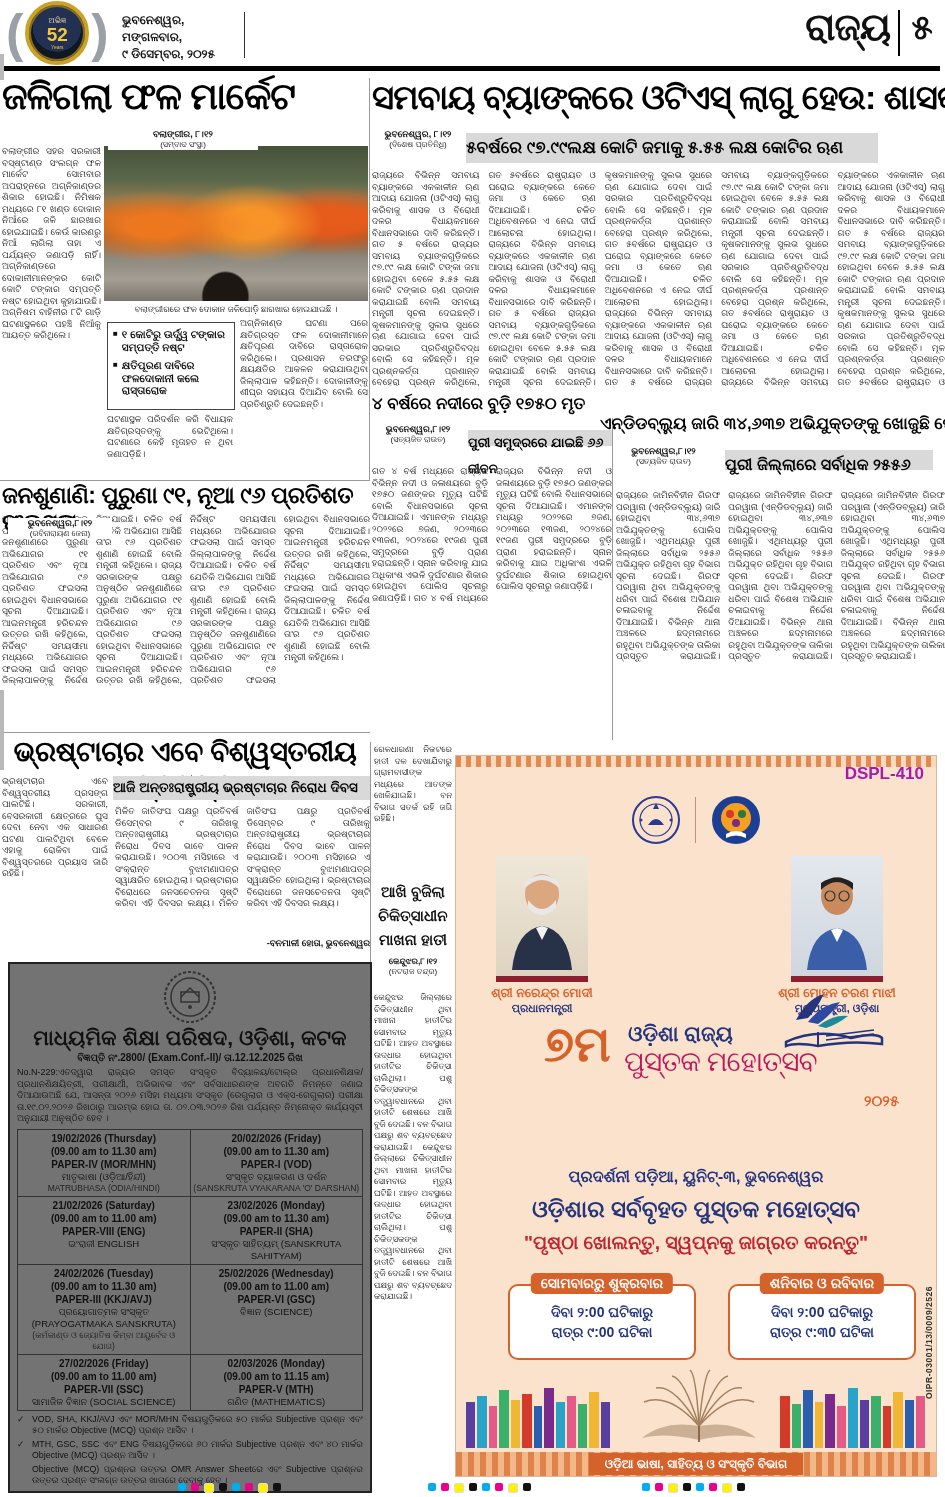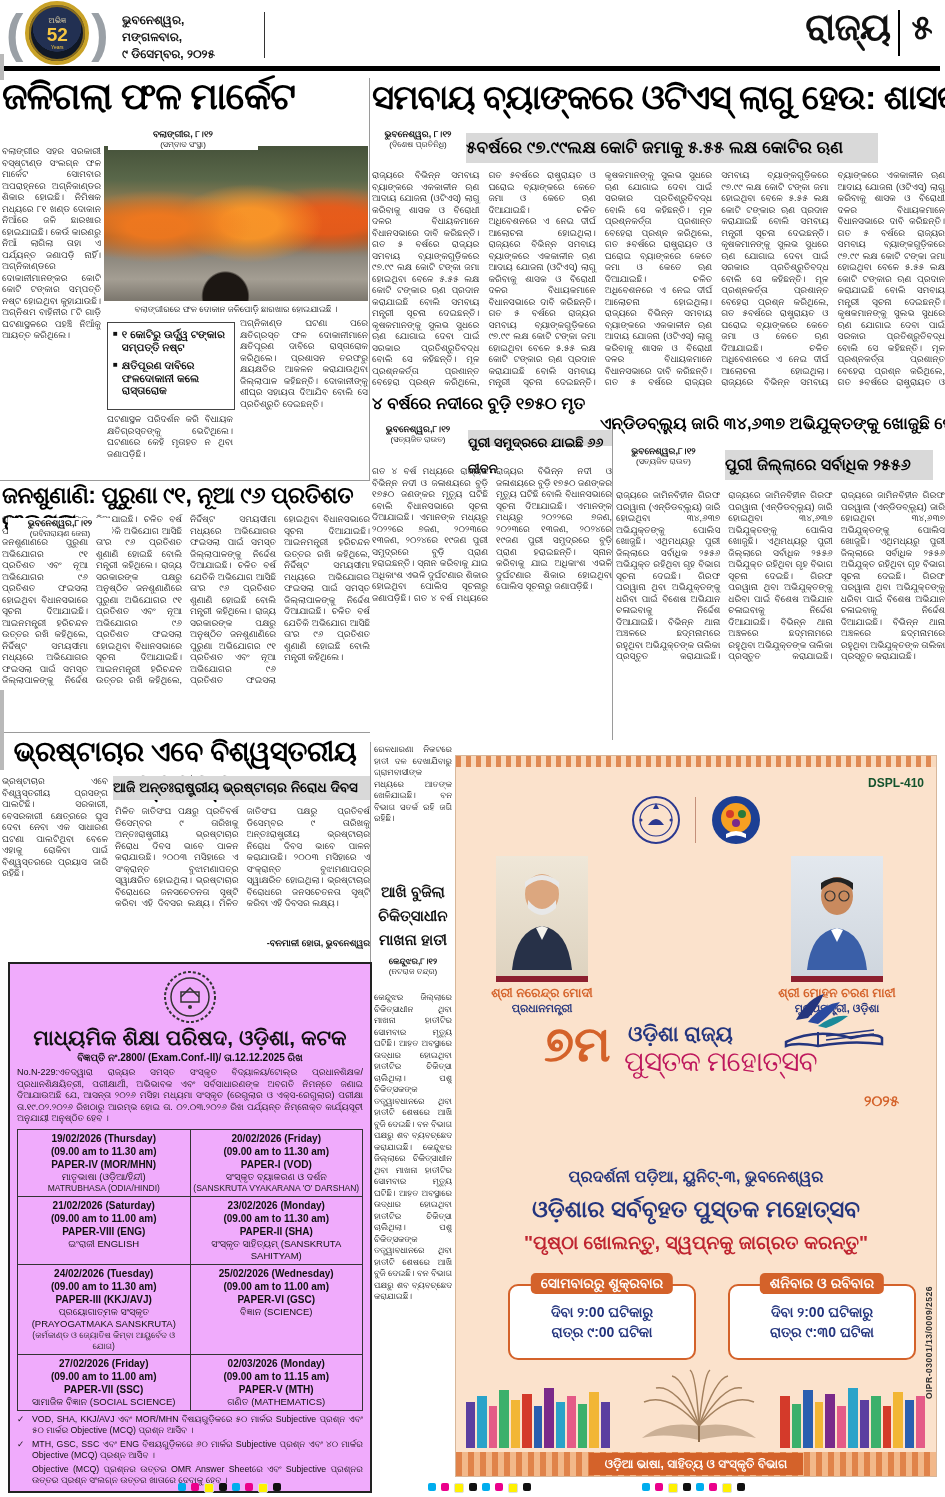--- a/index.html
+++ b/index.html
@@ -13,21 +13,21 @@
   .logo-wrap{left:6px;top:2px;width:110px;height:62px;display:flex;align-items:center;}
   .paren{font-size:52px;color:#9aa0a6;font-weight:700;line-height:60px;}
   .logo-circle{width:56px;height:56px;border-radius:50%;margin:0 2px;
       background:radial-gradient(circle at 50% 40%,#223052 55%,#101826 56%);
       border:4px solid #c9a227;box-shadow:0 0 0 2px #8a6d1d inset;
       display:flex;flex-direction:column;align-items:center;justify-content:center;}
   .logo-top{font-size:8px;color:#f2e2b0;line-height:9px;}
   .logo-num{font-size:19px;color:#f5c542;font-weight:800;line-height:19px;}
   .logo-sub{font-size:5px;color:#f5c542;line-height:7px;}
   .dateline{left:122px;top:12px;width:118px;font-size:12px;font-weight:600;line-height:17px;
-      border-right:1.5px solid #333;padding-right:24px;height:46px;}
+      border-right:1.5px solid #333;padding-right:4px;height:46px;}
   .section-title{left:770px;top:6px;width:120px;font-size:38px;font-weight:800;text-align:right;letter-spacing:-1px;}
   .mast-vbar{left:898px;top:10px;width:2px;height:46px;background:#000;}
   .page-no{left:902px;top:8px;width:40px;font-size:34px;font-weight:800;text-align:center;}
   
   .headline{font-weight:800;letter-spacing:-1px;color:#000;}
   .h-fire{left:2px;top:74px;width:366px;font-size:37px;line-height:46px;}
   .h-coop{left:372px;top:74px;width:573px;font-size:34px;line-height:46px;white-space:nowrap;}
   
   .byline{text-align:center;background:#fff;position:absolute;z-index:3;}
   .byline .l1{font-size:9px;font-weight:700;line-height:11px;}
@@ -47,40 +47,40 @@
        radial-gradient(ellipse at 20% 52%,rgba(240,120,30,.95) 0 10%,rgba(0,0,0,0) 32%),
        radial-gradient(ellipse at 55% 50%,rgba(250,150,40,.95) 0 14%,rgba(0,0,0,0) 36%),
        radial-gradient(ellipse at 85% 48%,rgba(235,90,25,.9) 0 12%,rgba(0,0,0,0) 30%),
        linear-gradient(180deg,#46523a 0%,#5a684a 22%,#8a7a52 34%,#c06a28 46%,#8a5a30 58%,#8d887e 72%,#a49e93 86%,#7b766d 100%);}
   .fire-caption{left:104px;top:304px;width:264px;font-size:8.5px;text-align:center;line-height:11px;}
   .bullet-box{left:107px;top:322px;width:128px;height:88px;border:1.5px solid #444;padding:5px 5px;box-sizing:border-box;}
   .bullet-line{display:flex;gap:4px;font-size:10.5px;font-weight:700;line-height:12.5px;margin-bottom:6px;}
   .sq{font-size:8px;line-height:12px;}
   
   .exam-box{left:8px;top:962px;width:364px;height:531px;border:2px solid #222;box-sizing:border-box;
-      padding:4px 7px;background:#f0abfc;}
+      padding:4px 7px;background:#737373;}
   .exam-seal{display:flex;justify-content:center;margin-top:2px;}
   .exam-org{font-size:21px;font-weight:800;text-align:center;line-height:24px;margin-top:2px;}
   .exam-l1{font-size:10.5px;font-weight:700;text-align:center;line-height:13px;margin-top:3px;}
   .exam-l2{font-size:10px;font-weight:700;text-align:center;line-height:12px;margin-top:2px;}
   .exam-para{font-size:9px;line-height:11.5px;text-align:justify;margin-top:3px;}
   .exam-table{width:100%;border-collapse:collapse;margin-top:4px;}
   .exam-table td{border:1.5px solid #333;text-align:center;padding:2px 2px;vertical-align:top;width:50%;}
   .tl1{font-size:10px;font-weight:700;line-height:13px;}
   .tl2{font-size:10px;font-weight:700;line-height:13px;}
   .tl3{font-size:10px;font-weight:700;line-height:13px;}
   .tl4{font-size:9.5px;line-height:12px;}
   .tl5{font-size:8.5px;line-height:11px;color:#222;}
   .note-row{display:flex;gap:5px;font-size:8.8px;line-height:11px;margin-top:3px;text-align:justify;}
   .note-check{font-weight:700;width:10px;flex:none;}
   
   .ad{left:455px;top:755px;width:482px;height:722px;background:#fbe2cc;border:1px solid #d8b79a;box-sizing:border-box;overflow:hidden;}
   .ad-topband{position:absolute;left:0;top:0;width:100%;height:11px;
       background:repeating-linear-gradient(90deg,#e08a54 0 5px,#f9d9bd 5px 10px);}
-  .ad-code{position:absolute;right:12px;top:20px;font-size:12px;font-weight:800;color:#14532d;}
+  .ad-code{position:absolute;right:12px;top:8px;font-size:17px;font-weight:800;color:#a21caf;}
   .ad-emblems{position:absolute;left:0;top:38px;width:100%;display:flex;justify-content:center;align-items:center;gap:14px;}
   .emb-divider{width:1px;height:46px;background:#c4907a;}
   .portrait{position:absolute;width:92px;height:120px;border-bottom:6px solid #8c1f2f;}
   .p-modi{left:40px;top:100px;background:linear-gradient(180deg,#efe7d8,#ded3c0);}
   .p-majhi{left:335px;top:100px;background:linear-gradient(180deg,#e3e8ee,#cfd6de);}
   .ad-name{position:absolute;text-align:center;}
   .ad-name .nm{font-size:12.5px;font-weight:800;color:#d4622a;line-height:15px;}
   .ad-name .ttl{font-size:11px;font-weight:700;color:#24357e;line-height:14px;}
   .ed-num{position:absolute;left:88px;top:258px;font-size:49px;font-weight:800;color:#d4622a;line-height:60px;}
   .ed-state{position:absolute;left:172px;top:266px;font-size:21px;font-weight:800;color:#24357e;}
@@ -169,21 +169,21 @@
 </div>
 <div class="graybox" style="left:468px;top:430px;width:144px;height:16px;font-size:13px;line-height:26px;">ପୁରୀ ସମୁଦ୍ରରେ ଯାଇଛି ୬୬ ଜୀବନ</div>
 <div class="abs body-text cols2" style="left:372px;top:466px;width:240px;height:266px;">ଗତ ୪ ବର୍ଷ ମଧ୍ୟରେ ରାଜ୍ୟର ବିଭିନ୍ନ ନଦୀ ଓ ଜଳାଶୟରେ ବୁଡ଼ି ୧୭୫୦ ଜଣଙ୍କର ମୃତ୍ୟୁ ଘଟିଛି ବୋଲି ବିଧାନସଭାରେ ସୂଚନା ଦିଆଯାଇଛି। ଏମାନଙ୍କ ମଧ୍ୟରୁ ୨୦୨୨ରେ ୭ଜଣ, ୨୦୨୩ରେ ୧୩ଜଣ, ୨୦୨୪ରେ ୧୯ଜଣ ପୁରୀ ସମୁଦ୍ରରେ ବୁଡ଼ି ପ୍ରାଣ ହରାଇଛନ୍ତି। ସ୍ନାନ କରିବାକୁ ଯାଇ ଅଧିକାଂଶ ଏଭଳି ଦୁର୍ଘଟଣାର ଶିକାର ହୋଇଥିବା ପୋଲିସ ସୂଚନାରୁ ଜଣାପଡ଼ିଛି। ଗତ ୪ ବର୍ଷ ମଧ୍ୟରେ ରାଜ୍ୟର ବିଭିନ୍ନ ନଦୀ ଓ ଜଳାଶୟରେ ବୁଡ଼ି ୧୭୫୦ ଜଣଙ୍କର ମୃତ୍ୟୁ ଘଟିଛି ବୋଲି ବିଧାନସଭାରେ ସୂଚନା ଦିଆଯାଇଛି। ଏମାନଙ୍କ ମଧ୍ୟରୁ ୨୦୨୨ରେ ୭ଜଣ, ୨୦୨୩ରେ ୧୩ଜଣ, ୨୦୨୪ରେ ୧୯ଜଣ ପୁରୀ ସମୁଦ୍ରରେ ବୁଡ଼ି ପ୍ରାଣ ହରାଇଛନ୍ତି। ସ୍ନାନ କରିବାକୁ ଯାଇ ଅଧିକାଂଶ ଏଭଳି ଦୁର୍ଘଟଣାର ଶିକାର ହୋଇଥିବା ପୋଲିସ ସୂଚନାରୁ ଜଣାପଡ଼ିଛି।</div>
 <div class="vrule" style="left:612px;top:418px;height:322px;"></div>
 
 <div class="abs headline" style="left:600px;top:414px;width:345px;font-size:16.5px;letter-spacing:0;white-space:nowrap;">ଏନ୍‌ଡିଡବ୍ଲ୍ୟୁ ଜାରି ୩୪,୬୩୭ ଅଭିଯୁକ୍ତଙ୍କୁ ଖୋଜୁଛି ପୋଲିସ</div>
 <div class="byline" style="left:616px;top:446px;width:95px;">
   <div class="l1">ଭୁବନେଶ୍ୱର,୮।୧୨</div>
   <div class="l2">(ସତ୍ୟଜିତ ରାଉତ)</div>
 </div>
-<div class="graybox" style="left:725px;top:450px;width:208px;height:30px;font-size:16px;line-height:30px;">ପୁରୀ ଜିଲ୍ଲାରେ ସର୍ବାଧିକ ୨୫୫୬</div>
+<div class="graybox" style="left:725px;top:450px;width:208px;height:20px;font-size:16px;line-height:30px;">ପୁରୀ ଜିଲ୍ଲାରେ ସର୍ବାଧିକ ୨୫୫୬</div>
 <div class="abs body-text cols3" style="left:616px;top:490px;width:329px;height:250px;">ରାଜ୍ୟରେ ଜାମିନବିହୀନ ଗିରଫ ପରୱାନା (ଏନ୍‌ଡିଡବ୍ଲ୍ୟୁ) ଜାରି ହୋଇଥିବା ୩୪,୬୩୭ ଅଭିଯୁକ୍ତଙ୍କୁ ପୋଲିସ ଖୋଜୁଛି। ଏଥିମଧ୍ୟରୁ ପୁରୀ ଜିଲ୍ଲାରେ ସର୍ବାଧିକ ୨୫୫୬ ଅଭିଯୁକ୍ତ ରହିଥିବା ଗୃହ ବିଭାଗ ସୂଚନା ଦେଇଛି। ଗିରଫ ପରୱାନା ଥିବା ଅଭିଯୁକ୍ତଙ୍କୁ ଧରିବା ପାଇଁ ବିଶେଷ ଅଭିଯାନ ଚଳାଇବାକୁ ନିର୍ଦ୍ଦେଶ ଦିଆଯାଇଛି। ବିଭିନ୍ନ ଥାନା ଅଞ୍ଚଳରେ ଛଦ୍ମନାମରେ ରହୁଥିବା ଅଭିଯୁକ୍ତଙ୍କ ତାଲିକା ପ୍ରସ୍ତୁତ କରାଯାଇଛି। ରାଜ୍ୟରେ ଜାମିନବିହୀନ ଗିରଫ ପରୱାନା (ଏନ୍‌ଡିଡବ୍ଲ୍ୟୁ) ଜାରି ହୋଇଥିବା ୩୪,୬୩୭ ଅଭିଯୁକ୍ତଙ୍କୁ ପୋଲିସ ଖୋଜୁଛି। ଏଥିମଧ୍ୟରୁ ପୁରୀ ଜିଲ୍ଲାରେ ସର୍ବାଧିକ ୨୫୫୬ ଅଭିଯୁକ୍ତ ରହିଥିବା ଗୃହ ବିଭାଗ ସୂଚନା ଦେଇଛି। ଗିରଫ ପରୱାନା ଥିବା ଅଭିଯୁକ୍ତଙ୍କୁ ଧରିବା ପାଇଁ ବିଶେଷ ଅଭିଯାନ ଚଳାଇବାକୁ ନିର୍ଦ୍ଦେଶ ଦିଆଯାଇଛି। ବିଭିନ୍ନ ଥାନା ଅଞ୍ଚଳରେ ଛଦ୍ମନାମରେ ରହୁଥିବା ଅଭିଯୁକ୍ତଙ୍କ ତାଲିକା ପ୍ରସ୍ତୁତ କରାଯାଇଛି। ରାଜ୍ୟରେ ଜାମିନବିହୀନ ଗିରଫ ପରୱାନା (ଏନ୍‌ଡିଡବ୍ଲ୍ୟୁ) ଜାରି ହୋଇଥିବା ୩୪,୬୩୭ ଅଭିଯୁକ୍ତଙ୍କୁ ପୋଲିସ ଖୋଜୁଛି। ଏଥିମଧ୍ୟରୁ ପୁରୀ ଜିଲ୍ଲାରେ ସର୍ବାଧିକ ୨୫୫୬ ଅଭିଯୁକ୍ତ ରହିଥିବା ଗୃହ ବିଭାଗ ସୂଚନା ଦେଇଛି। ଗିରଫ ପରୱାନା ଥିବା ଅଭିଯୁକ୍ତଙ୍କୁ ଧରିବା ପାଇଁ ବିଶେଷ ଅଭିଯାନ ଚଳାଇବାକୁ ନିର୍ଦ୍ଦେଶ ଦିଆଯାଇଛି। ବିଭିନ୍ନ ଥାନା ଅଞ୍ଚଳରେ ଛଦ୍ମନାମରେ ରହୁଥିବା ଅଭିଯୁକ୍ତଙ୍କ ତାଲିକା ପ୍ରସ୍ତୁତ କରାଯାଇଛି।</div>
 
 <div class="hrule" style="left:0;top:480px;width:370px;"></div>
 <div class="abs headline" style="left:2px;top:482px;width:368px;font-size:23px;letter-spacing:-0.5px;">ଜନଶୁଣାଣି: ପୁରୁଣା ୯୧, ନୂଆ ୯୬ ପ୍ରତିଶତ ଫଇସଲା</div>
 <div class="byline" style="left:8px;top:518px;width:104px;">
   <div class="l1">ଭୁବନେଶ୍ୱର,୮।୧୨</div>
   <div class="l2">(ରବିନାରାୟଣ ଜେନା)</div>
 </div>
 <div class="abs body-text cols4" style="left:2px;top:514px;width:368px;height:214px;">ରାଜ୍ୟ ସରକାରଙ୍କ ପକ୍ଷରୁ ଅନୁଷ୍ଠିତ ଜନଶୁଣାଣିରେ ପୁରୁଣା ଅଭିଯୋଗର ୯୧ ପ୍ରତିଶତ ଏବଂ ନୂଆ ଅଭିଯୋଗର ୯୬ ପ୍ରତିଶତ ଫଇସଲା ହୋଇଥିବା ବିଧାନସଭାରେ ସୂଚନା ଦିଆଯାଇଛି। ଆଇନମନ୍ତ୍ରୀ ହରିଚନ୍ଦନ ଉତ୍ତର ରଖି କହିଥିଲେ, ନିର୍ଦ୍ଦିଷ୍ଟ ସମୟସୀମା ମଧ୍ୟରେ ଅଭିଯୋଗର ଫଇସଲା ପାଇଁ ସମସ୍ତ ଜିଲ୍ଲାପାଳଙ୍କୁ ନିର୍ଦ୍ଦେଶ ଦିଆଯାଇଛି। ଚଳିତ ବର୍ଷ ଯେତିକି ଅଭିଯୋଗ ଆସିଛି ତା'ର ୯୬ ପ୍ରତିଶତ ଶୁଣାଣି ହୋଇଛି ବୋଲି ମନ୍ତ୍ରୀ କହିଥିଲେ। ରାଜ୍ୟ ସରକାରଙ୍କ ପକ୍ଷରୁ ଅନୁଷ୍ଠିତ ଜନଶୁଣାଣିରେ ପୁରୁଣା ଅଭିଯୋଗର ୯୧ ପ୍ରତିଶତ ଏବଂ ନୂଆ ଅଭିଯୋଗର ୯୬ ପ୍ରତିଶତ ଫଇସଲା ହୋଇଥିବା ବିଧାନସଭାରେ ସୂଚନା ଦିଆଯାଇଛି। ଆଇନମନ୍ତ୍ରୀ ହରିଚନ୍ଦନ ଉତ୍ତର ରଖି କହିଥିଲେ, ନିର୍ଦ୍ଦିଷ୍ଟ ସମୟସୀମା ମଧ୍ୟରେ ଅଭିଯୋଗର ଫଇସଲା ପାଇଁ ସମସ୍ତ ଜିଲ୍ଲାପାଳଙ୍କୁ ନିର୍ଦ୍ଦେଶ ଦିଆଯାଇଛି। ଚଳିତ ବର୍ଷ ଯେତିକି ଅଭିଯୋଗ ଆସିଛି ତା'ର ୯୬ ପ୍ରତିଶତ ଶୁଣାଣି ହୋଇଛି ବୋଲି ମନ୍ତ୍ରୀ କହିଥିଲେ। ରାଜ୍ୟ ସରକାରଙ୍କ ପକ୍ଷରୁ ଅନୁଷ୍ଠିତ ଜନଶୁଣାଣିରେ ପୁରୁଣା ଅଭିଯୋଗର ୯୧ ପ୍ରତିଶତ ଏବଂ ନୂଆ ଅଭିଯୋଗର ୯୬ ପ୍ରତିଶତ ଫଇସଲା ହୋଇଥିବା ବିଧାନସଭାରେ ସୂଚନା ଦିଆଯାଇଛି। ଆଇନମନ୍ତ୍ରୀ ହରିଚନ୍ଦନ ଉତ୍ତର ରଖି କହିଥିଲେ, ନିର୍ଦ୍ଦିଷ୍ଟ ସମୟସୀମା ମଧ୍ୟରେ ଅଭିଯୋଗର ଫଇସଲା ପାଇଁ ସମସ୍ତ ଜିଲ୍ଲାପାଳଙ୍କୁ ନିର୍ଦ୍ଦେଶ ଦିଆଯାଇଛି। ଚଳିତ ବର୍ଷ ଯେତିକି ଅଭିଯୋଗ ଆସିଛି ତା'ର ୯୬ ପ୍ରତିଶତ ଶୁଣାଣି ହୋଇଛି ବୋଲି ମନ୍ତ୍ରୀ କହିଥିଲେ।</div>
 

